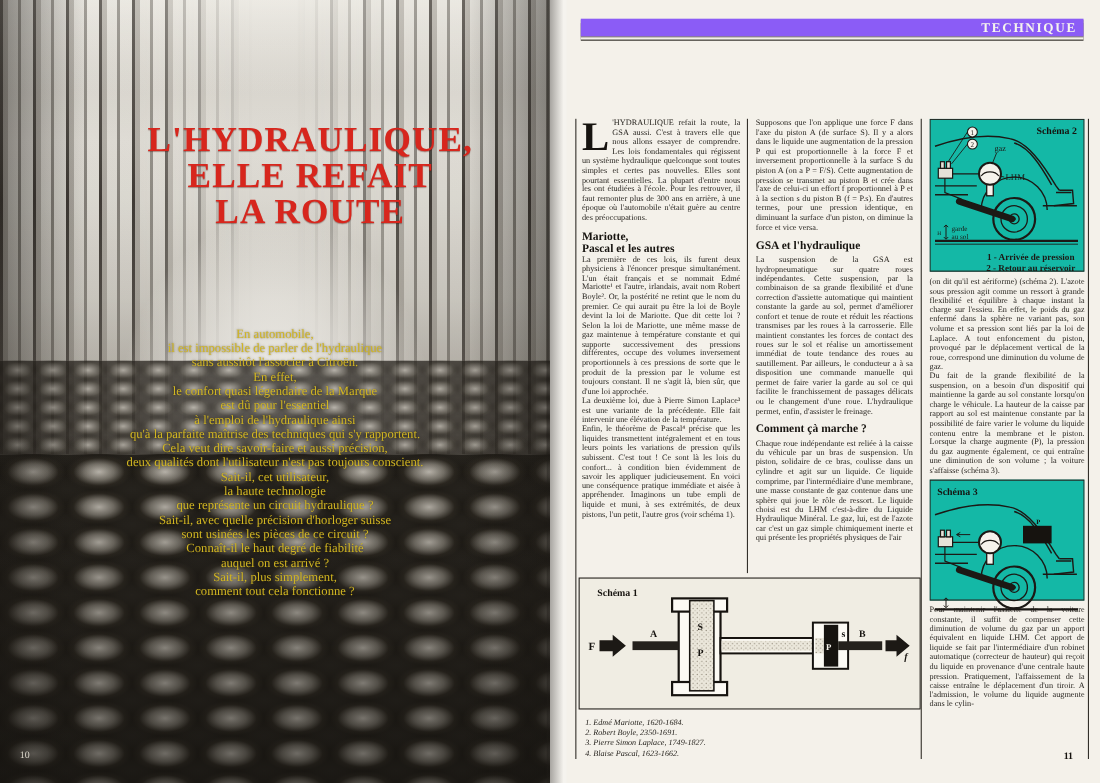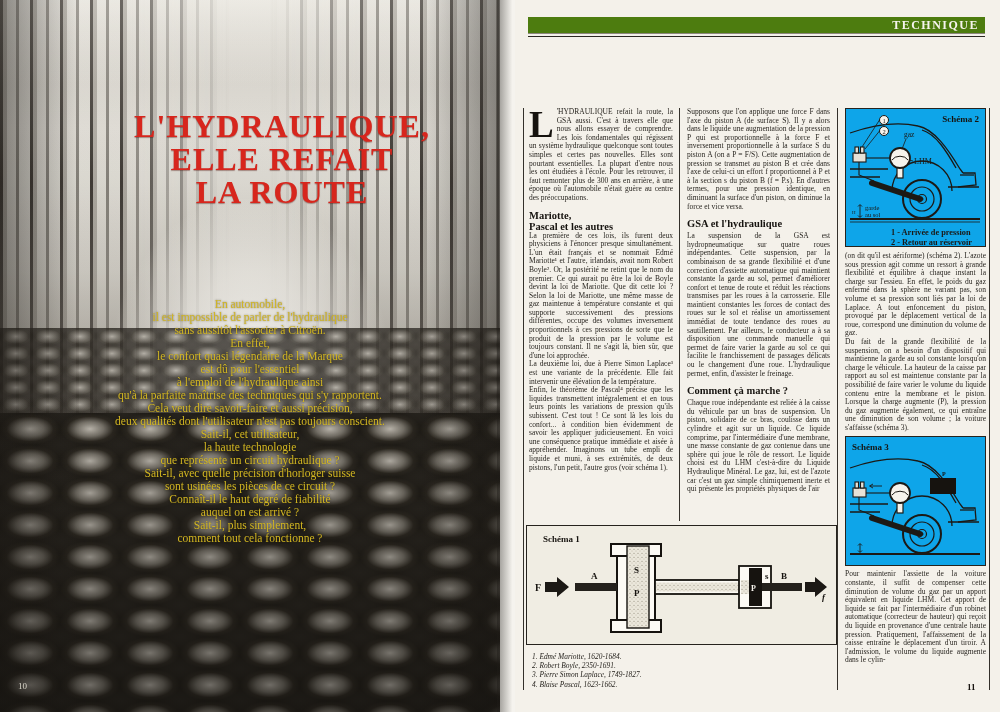--- a/index.html
+++ b/index.html
@@ -46,21 +46,21 @@
     text-shadow:0 1px 1px rgba(80,15,8,.4);}
   .intro-block{position:absolute;left:0;top:298px;width:100%;text-align:center;}
   .intro-line{font-size:11.5px;line-height:13px;color:#d2b622;text-shadow:0 0 2px rgba(45,38,12,.6);}
   .pagenum-left{position:absolute;left:18px;top:681px;font-size:9px;color:#ddd9cc;text-align:center;}
 
   .gutter{position:absolute;left:497px;top:0;width:18px;height:712px;
     background:linear-gradient(90deg,rgba(30,27,23,.45),rgba(245,243,238,0) 85%);}
 
   
   .page-right{position:absolute;left:515px;top:0;width:485px;height:712px;background:#f4f1ea;color:#221f1a;}
-  .tech-bar{position:absolute;left:13px;top:17px;width:457px;height:16px;background:#4d7c0f;
+  .tech-bar{position:absolute;left:13px;top:17px;width:457px;height:16px;background:#8b5cf6;
     box-shadow:0 1px 0 #8b867c, 0 3px 0 #f4f1ea, 0 4px 0 #2a2722;
     display:flex;align-items:center;justify-content:flex-end;}
   .tech-bar span{color:#f6f4ee;font-weight:bold;font-size:12px;letter-spacing:1.5px;padding-right:6px;}
 
   .v-rule{position:absolute;width:1px;background:#33302a;top:108px;}
   .vr1{left:8px;height:582px;}
   .vr2{left:164px;height:413px;}
   .vr3{left:322px;height:582px;}
   .vr4{left:474px;height:582px;}
 
@@ -74,24 +74,24 @@
   .dropcap{float:left;font-size:37px;line-height:29px;font-weight:bold;color:#16130f;margin:2px 3px 0 0;}
 
   .schema-box{border:1px solid #26231e;background:#f0ede3;position:relative;}
   .schema-label{font-weight:bold;font-size:9px;color:#16130f;}
   #schema1-box{position:absolute;left:11px;top:525px;width:311px;height:120px;padding:4px 6px;box-sizing:border-box;}
   #schema1-box .schema-label{position:absolute;left:16px;top:8px;}
   .footnotes{position:absolute;left:17px;top:652px;width:300px;}
   .footnote{font-style:italic;font-size:7.4px;line-height:9.2px;color:#26231e;}
   .pagenum-right{position:absolute;left:452px;top:682px;font-size:9px;font-weight:bold;color:#16130f;text-align:right;}
 
-  .col3 .schema-box{width:141px;box-sizing:border-box;background:#0ea5e9;}
+  .col3 .schema-box{width:141px;box-sizing:border-box;background:#14b8a6;text-align:center;}
   #schema2-box{height:139px;margin-bottom:5px;padding:2px;}
   #schema2-box .schema-label{position:absolute;right:6px;top:5px;}
-  #schema3-box{height:130px;margin:4px 0 4px;padding:2px;}
+  #schema3-box{height:110px;margin:4px 0 4px;padding:2px;}
   #schema3-box .schema-label{position:absolute;left:6px;top:5px;}
   .legend{padding:1px 0 0 3px;margin-left:40px;}
   .legend div{font-size:8.3px;line-height:9.6px;font-weight:bold;color:#1c1915;}
   svg text{font-family:"Liberation Serif","DejaVu Serif",serif;}
 </style>
 </head>
 <body>
 
 <div class="spread">
 

